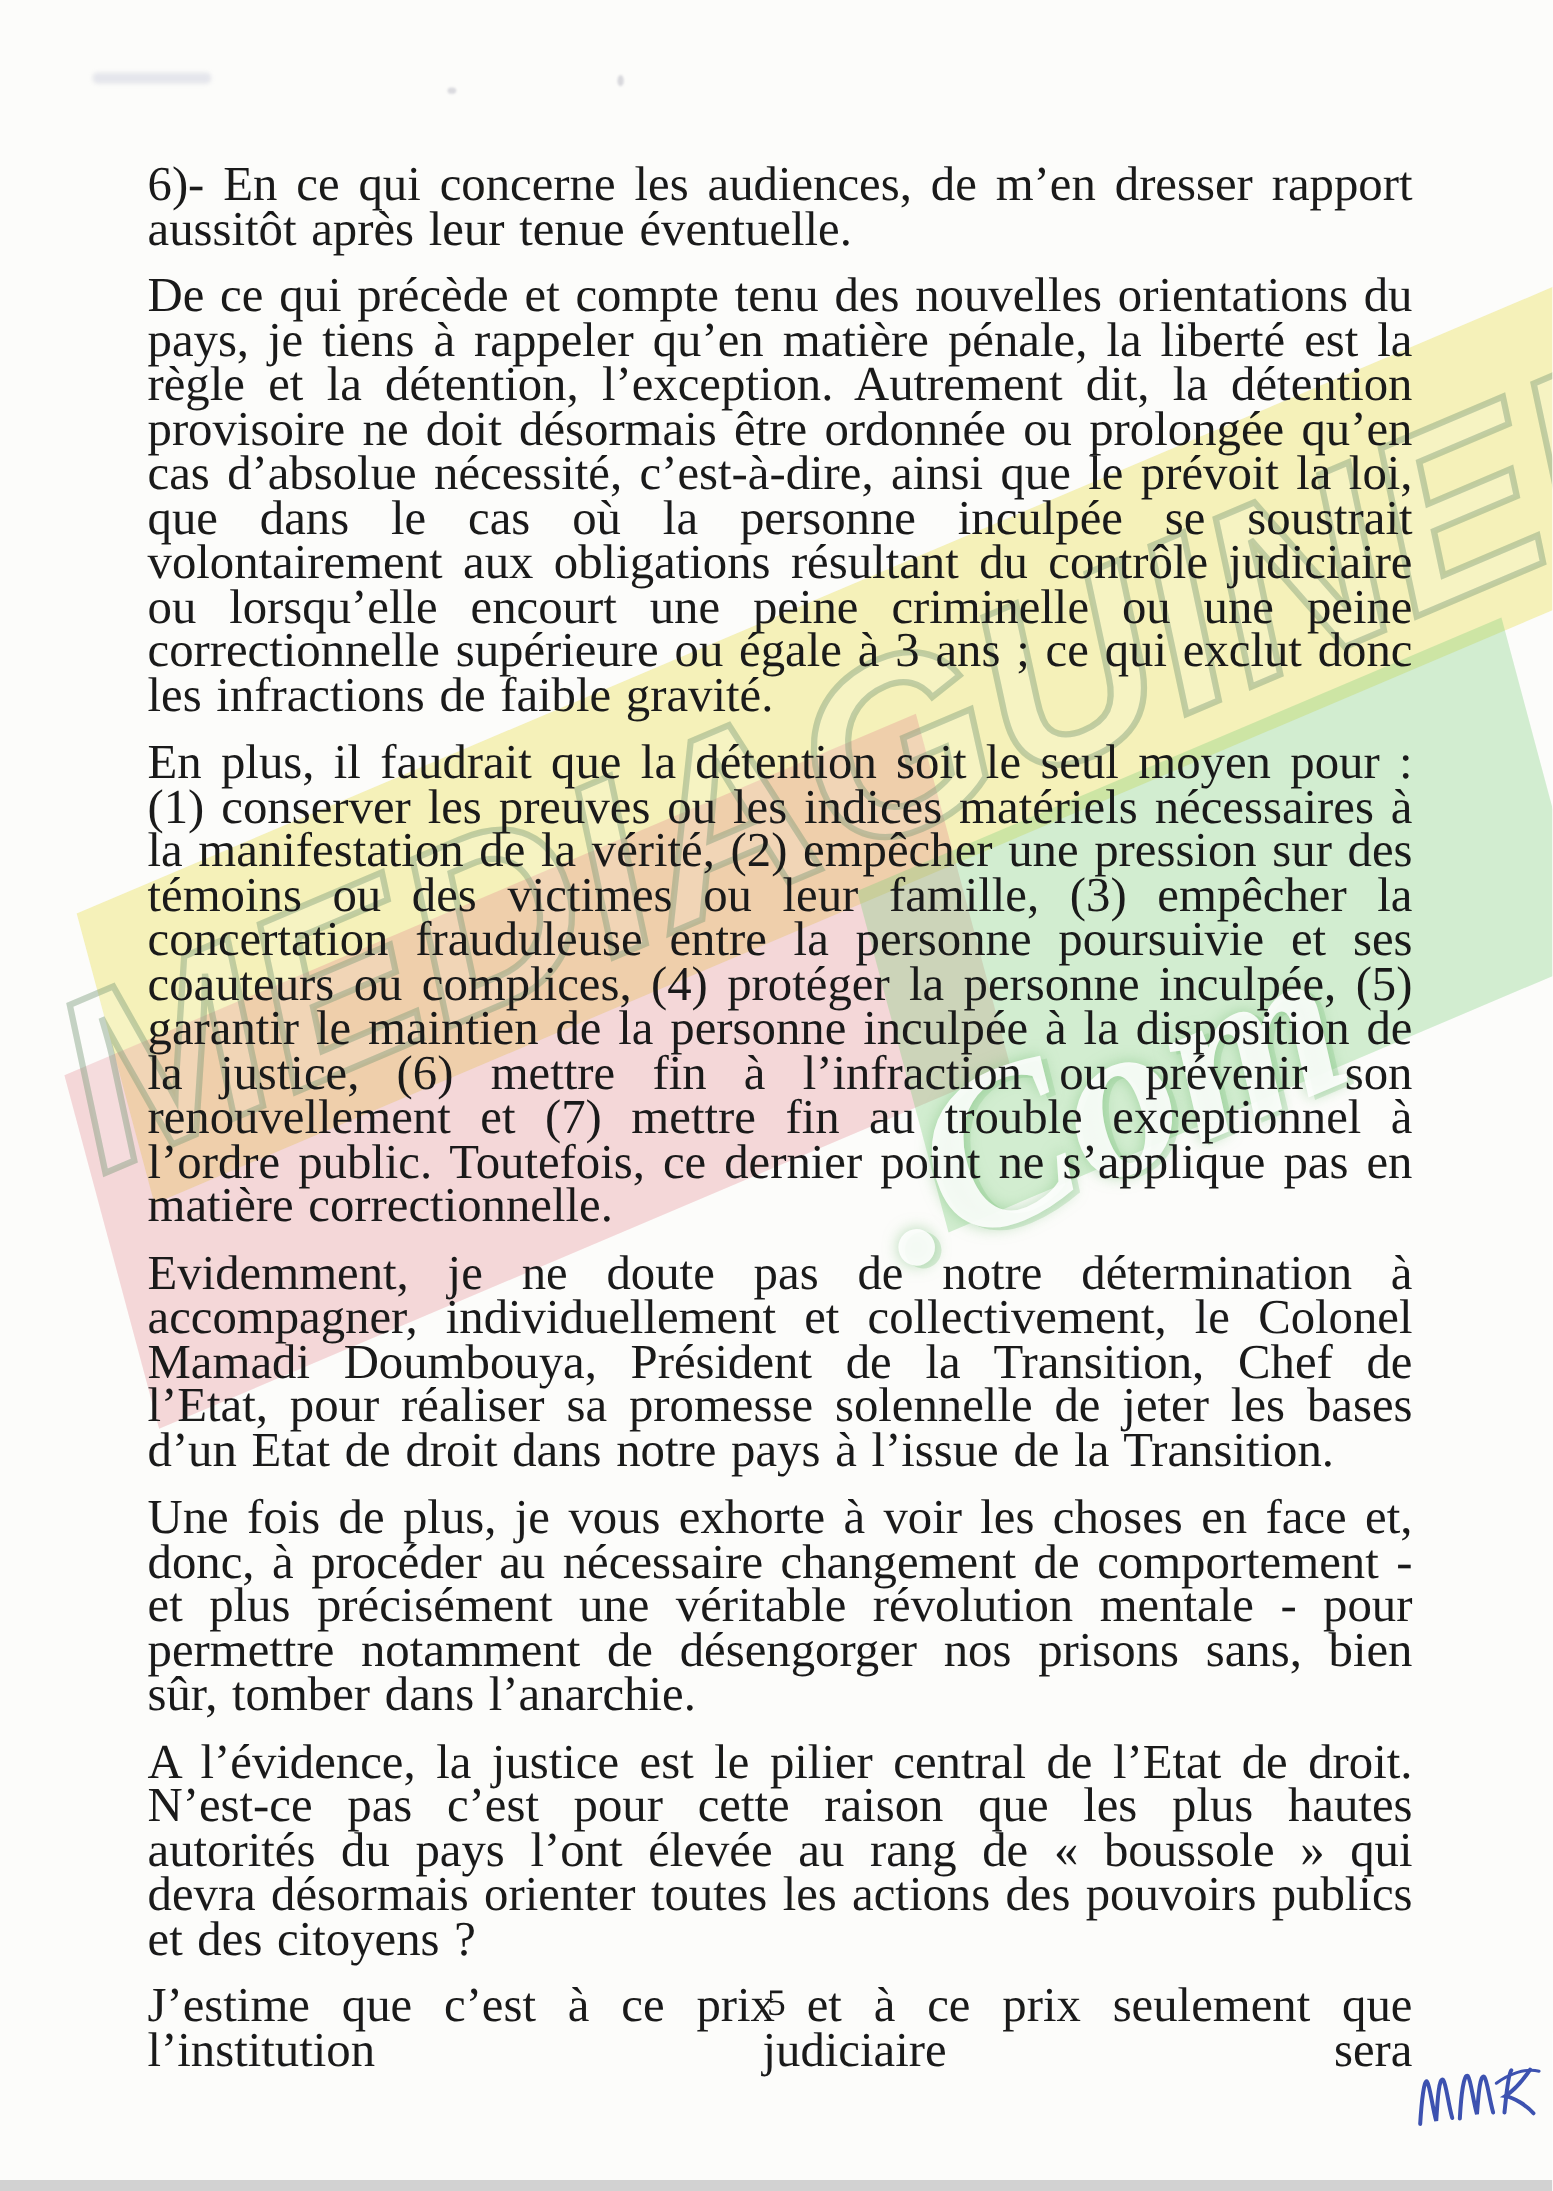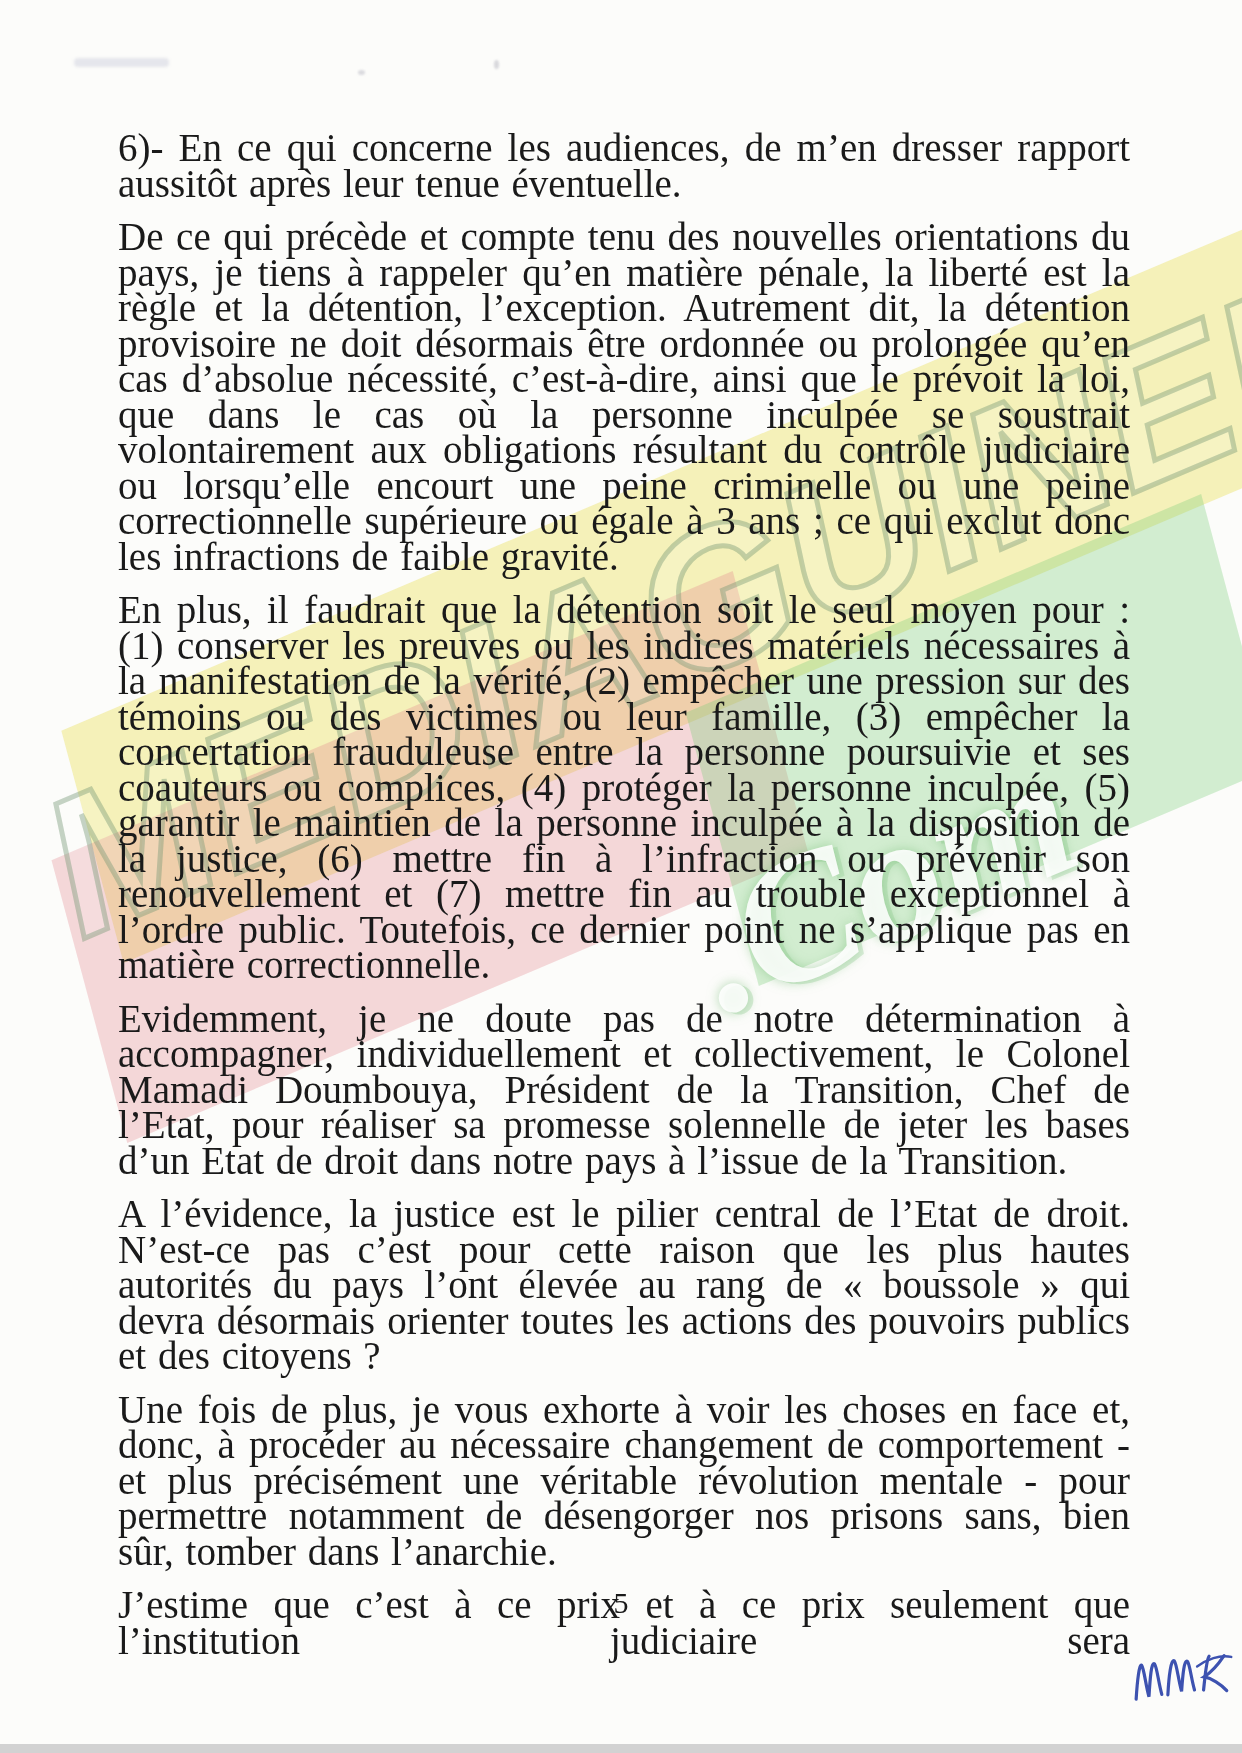--- a/index.html
+++ b/index.html
@@ -111,22 +111,22 @@
     <div class="wm-band wm-band-green"></div>
     <div class="wm-com">.Com</div>
     <div class="wm-word">MEDIAGUINEE</div>
   </div>
 
   <div class="content">
     <p>6)- En ce qui concerne les audiences, de m’en dresser rapport aussitôt après leur tenue éventuelle.</p>
     <p>De ce qui précède et compte tenu des nouvelles orientations du pays, je tiens à rappeler qu’en matière pénale, la liberté est la règle et la détention, l’exception. Autrement dit, la détention provisoire ne doit désormais être ordonnée ou prolongée qu’en cas d’absolue nécessité, c’est-à-dire, ainsi que le prévoit la loi, que dans le cas où la personne inculpée se soustrait volontairement aux obligations résultant du contrôle judiciaire ou  lorsqu’elle encourt une peine criminelle ou une peine correctionnelle supérieure ou égale à 3 ans ; ce qui exclut donc les infractions de faible gravité.</p>
     <p>En plus, il faudrait que la détention soit le seul moyen pour : (1) conserver les preuves ou les indices matériels nécessaires à la manifestation de la vérité, (2) empêcher une pression sur des témoins ou des victimes ou leur famille, (3) empêcher la concertation frauduleuse entre la personne poursuivie et ses coauteurs ou complices, (4) protéger la personne inculpée, (5) garantir le maintien de la personne inculpée à la disposition de la justice, (6) mettre fin à l’infraction ou prévenir son renouvellement et (7) mettre fin au trouble exceptionnel à l’ordre public. Toutefois, ce dernier point ne s’applique pas en matière correctionnelle.</p>
     <p>Evidemment, je ne doute pas de notre détermination à accompagner, individuellement et collectivement, le Colonel Mamadi Doumbouya, Président de la Transition, Chef de l’Etat, pour réaliser sa promesse solennelle de jeter les bases d’un Etat de droit dans notre pays à l’issue de la Transition.</p>
+    <p>Une fois de plus, je vous exhorte à voir les choses en face et, donc, à procéder au nécessaire changement de comportement - et plus précisément une véritable révolution mentale - pour permettre notamment de désengorger nos prisons sans, bien sûr, tomber dans l’anarchie.</p>
     <p>A l’évidence, la justice est le pilier central de l’Etat de droit. N’est-ce pas c’est pour cette raison que les plus hautes autorités du pays l’ont élevée au rang de « boussole » qui devra désormais orienter toutes les actions des pouvoirs publics et des citoyens ?</p>
-    <p>Une fois de plus, je vous exhorte à voir les choses en face et, donc, à procéder au nécessaire changement de comportement - et plus précisément une véritable révolution mentale - pour permettre notamment de désengorger nos prisons sans, bien sûr, tomber dans l’anarchie.</p>
     <p class="stretch-last">J’estime  que c’est  à  ce  prix   et  à  ce prix  seulement  que l’institution judiciaire sera</p>
   </div>
 
   <div class="page-number">5</div>
 
   <div class="signature">
     <span class="sr-data">MMK</span>
     <svg width="112" height="56" viewBox="0 0 112 56" fill="none">
       <path d="M6 46 C9 28 13 10 15 13 C17 16 17 34 19 45 C22 27 25 10 28 13 C30 16 30 33 32 44" stroke="#3d52b0" stroke-width="3.2" stroke-linecap="round" fill="none"></path>
       <path d="M38 45 C41 26 45 9 48 12 C50 15 50 32 52 43 C55 26 58 11 61 14 C63 17 63 32 65 43" stroke="#3d52b0" stroke-width="3.2" stroke-linecap="round" fill="none"></path>

